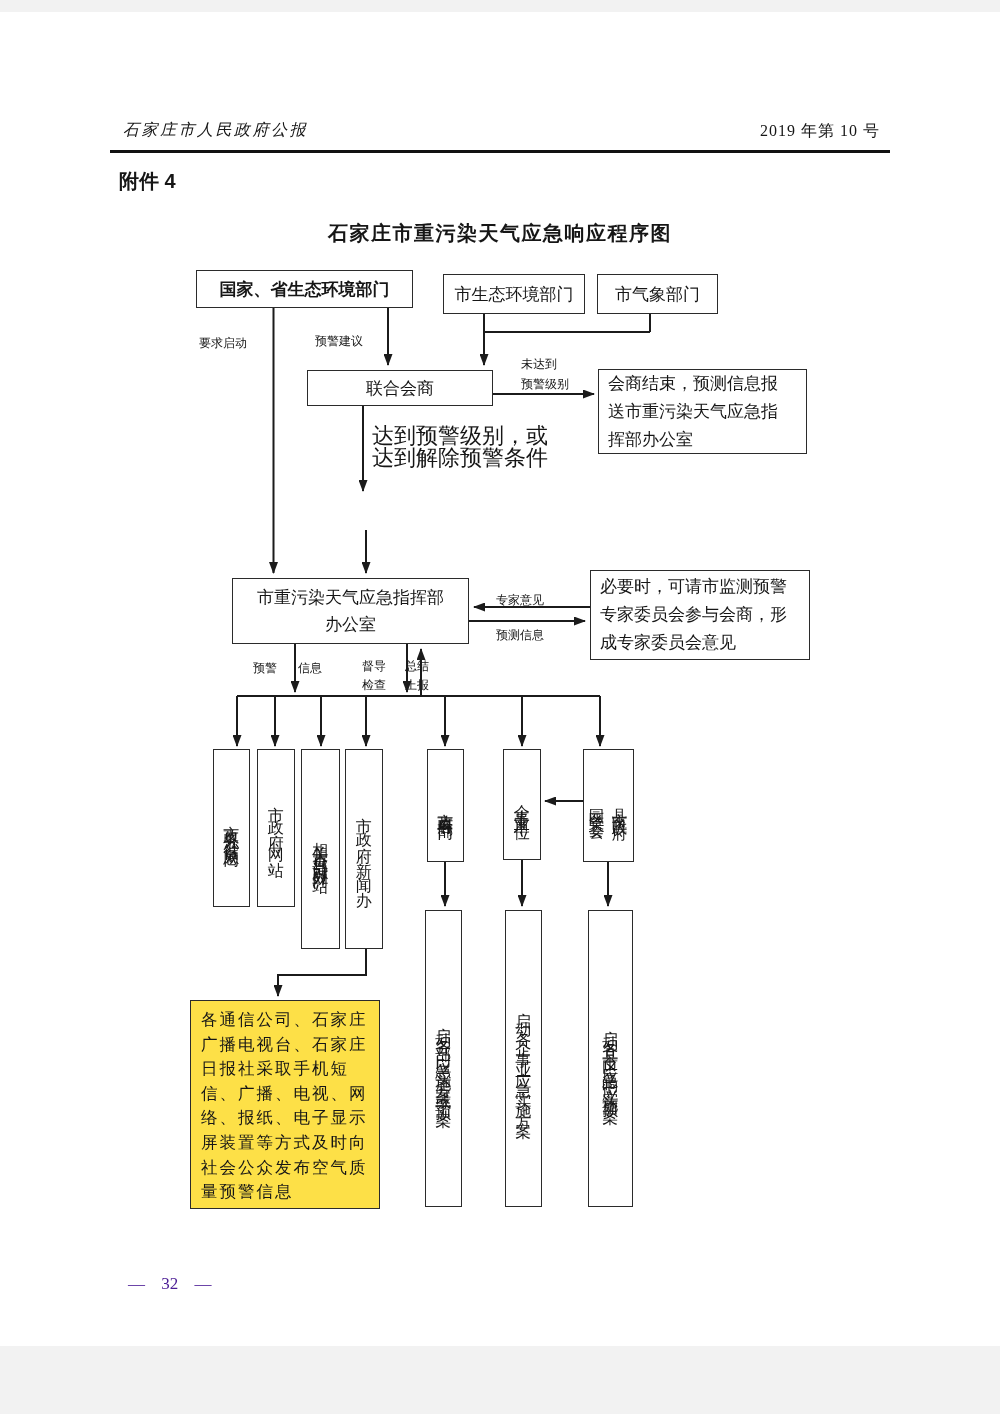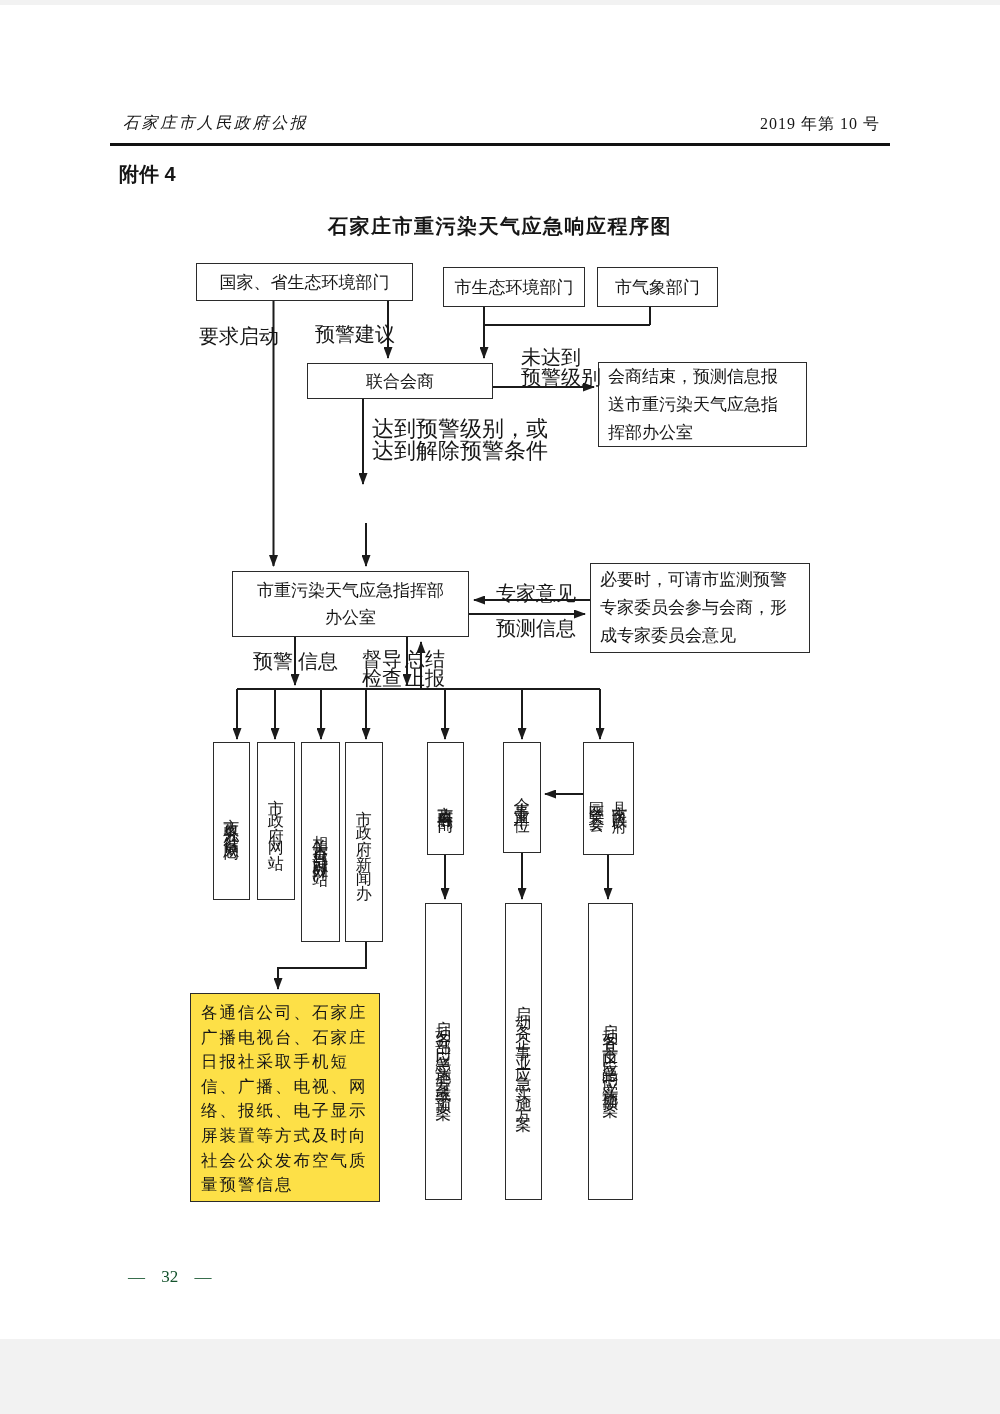--- a/index.html
+++ b/index.html
@@ -1,46 +1,46 @@
 <!DOCTYPE html>
 <html><head>
 <meta charset="utf-8">
 <style>
   html,body{margin:0;padding:0;background:#f2f2f2;}
   .page{
-    position:relative;width:1000px;height:1334px;margin:5px auto;background:#ffffff;
+    position:relative;width:1000px;height:1334px;margin:12px auto;background:#ffffff;
     font-family:"Liberation Serif","DejaVu Serif",serif;color:#161616;overflow:hidden;
   }
   .hdr-left{position:absolute;left:123px;top:108px;font-style:italic;font-size:16px;letter-spacing:2.5px;}
   .hdr-right{position:absolute;left:760px;top:109px;font-size:16px;letter-spacing:1px;}
   .hdr-rule{position:absolute;left:110px;top:138px;width:780px;height:3px;background:#111;}
   .attachment{position:absolute;left:119px;top:156px;font-family:"Liberation Sans","DejaVu Sans",sans-serif;font-weight:bold;font-size:20px;}
   .chart-title{position:absolute;left:0;top:208px;width:1000px;text-align:center;
     font-family:"Liberation Sans","DejaVu Sans",sans-serif;font-weight:bold;font-size:20px;letter-spacing:1.5px;}
-  .footer{position:absolute;left:128px;top:1262px;font-size:17px;word-spacing:12px;color:#14532d;}
+  .footer{position:absolute;left:128px;top:1262px;font-size:17px;word-spacing:12px;color:#4c1d95;}
 
   svg.wires{position:absolute;left:0;top:0;width:1000px;height:1414px;}
 
   .box{
     position:absolute;border:1.6px solid #2b2b2b;background:#fff;box-sizing:border-box;
     display:flex;align-items:center;justify-content:center;text-align:center;
     font-size:17px;line-height:27px;white-space:pre-line;
   }
   .box.left{justify-content:flex-start;text-align:left;padding:0 9px;line-height:28px;}
   .vbox{
     position:absolute;border:1.6px solid #2b2b2b;background:#fff;box-sizing:border-box;
     display:flex;align-items:center;justify-content:center;
   }
   .vtext{writing-mode:vertical-rl;text-orientation:upright;font-size:16px;line-height:1.1;white-space:pre-line;}
   .media{
     position:absolute;border:1.6px solid #2b2b2b;background:#fde047;box-sizing:border-box;
     font-size:16.5px;letter-spacing:2px;line-height:24.6px;padding:7px 10px;
     white-space:pre-line;text-align:justify;
   }
-  .lbl{position:absolute;font-size:20px;line-height:19.5px;white-space:pre-line;}
+  .lbl{position:absolute;font-size:12px;line-height:19.5px;white-space:pre-line;}
 </style>
 </head>
 <body>
 
 <div class="page">
 
   <div class="hdr-left">石家庄市人民政府公报</div>
   <div class="hdr-right">2019 年第 10 号</div>
   <div class="hdr-rule"></div>
   <div class="attachment">附件 4</div>
@@ -90,21 +90,21 @@
       <path d="M583,789 H545" marker-end="url(#arr)"></path>
 
       <path d="M445,850 V894" marker-end="url(#arr)"></path>
       <path d="M522,848 V894" marker-end="url(#arr)"></path>
       <path d="M608,850 V894" marker-end="url(#arr)"></path>
 
       <path d="M366,937 L366,963 L278,963 L278,984" marker-end="url(#arr)"></path>
     </g>
   </svg>
 
-  <div class="box" style="left:196px;top:258px;width:217px;height:38px;">国家、省生态环境部门</div>
+  <div class="box" style="left:196px;top:258px;width:217px;height:38px;font-weight:bold;">国家、省生态环境部门</div>
   <div class="box" style="left:443px;top:262px;width:142px;height:40px;">市生态环境部门</div>
   <div class="box" style="left:597px;top:262px;width:121px;height:40px;">市气象部门</div>
 
   <div class="box" style="left:307px;top:358px;width:186px;height:36px;">联合会商</div>
   <div class="box left" style="left:598px;top:357px;width:209px;height:85px;">会商结束，预测信息报
 送市重污染天气应急指
 挥部办公室</div>
   <div class="box left" style="left:590px;top:558px;width:220px;height:90px;">必要时，可请市监测预警
 专家委员会参与会商，形
 成专家委员会意见</div>

